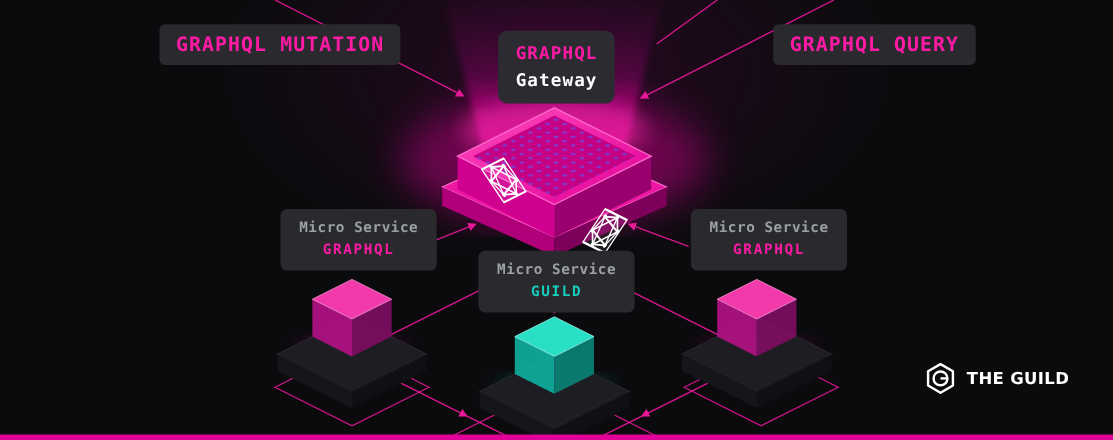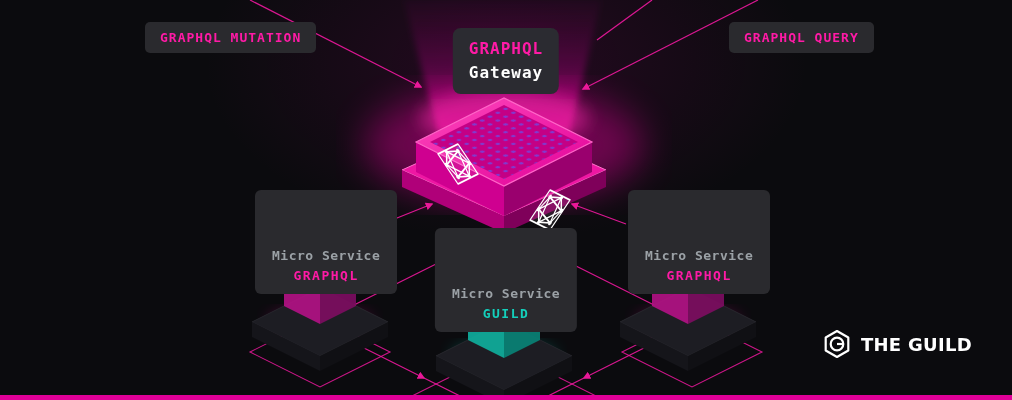--- a/index.html
+++ b/index.html
@@ -6,46 +6,46 @@
   .canvas{
     position:relative;width:1012px;height:400px;overflow:hidden;
     background:
       radial-gradient(ellipse 430px 250px at 50% 16%, rgba(133,0,100,0.22), rgba(0,0,0,0) 70%),
       #0b0b0e;
     font-family:"DejaVu Sans Mono","Liberation Mono",monospace;
   }
   .art{position:absolute;left:0;top:0;}
   .tag{
     position:absolute;background:#2a2a2e;border-radius:5px;padding:8px 15px;
-    font-size:13px;font-weight:bold;letter-spacing:1px;color:#ff1aa6;white-space:nowrap;z-index:3;
+    font-size:18px;font-weight:bold;letter-spacing:1px;color:#ff1aa6;white-space:nowrap;z-index:3;
   }
   .tag-mutation{left:145px;top:22px;}
-  .tag-query{left:729px;top:22px;}
+  .tag-query{left:703px;top:22px;}
   .gateway-tag{
     position:absolute;left:50%;top:28px;transform:translateX(-50%);
     background:#2b2b31;border-radius:8px;padding:9px 16px;text-align:center;
     font-size:16px;font-weight:bold;line-height:1.5;letter-spacing:1px;z-index:3;white-space:nowrap;
   }
   .gateway-tag .l1{color:#ff1aa6;}
   .gateway-tag .l2{color:#ffffff;margin-top:44px;}
   .svc{
     position:absolute;background:#2a2a2e;border-radius:6px;padding:8px 17px;text-align:center;
     font-size:13px;font-weight:bold;line-height:1.55;z-index:3;white-space:nowrap;
   }
-  .svc .t{color:#9ba1a6;letter-spacing:.5px;display:block;margin-top:48px;}
+  .svc .t{color:#9ba1a6;letter-spacing:.5px;display:block;}
   .svc .p{letter-spacing:1.5px;display:block;}
   .p-pink{color:#ff1aa6;}
   .p-teal{color:#14cfbb;}
   .svc-left{left:255px;top:190px;}
   .svc-center{left:50%;top:228px;transform:translateX(-50%);}
   .svc-right{left:628px;top:190px;}
   .guild{
     position:absolute;right:40px;top:329px;display:flex;align-items:center;gap:9px;z-index:3;
     color:#fff;font-family:"DejaVu Sans","Liberation Sans",sans-serif;font-weight:800;
-    font-size:18px;letter-spacing:.3px;white-space:nowrap;
+    font-size:15px;letter-spacing:.3px;white-space:nowrap;
   }
   .bottombar{position:absolute;left:0;right:0;bottom:0;height:5px;background:#e10098;z-index:4;}
 </style>
 </head>
 <body>
 
 <div class="canvas">
 
   <svg class="art" width="1012" height="400" viewBox="0 0 1012 400">
     <defs>

